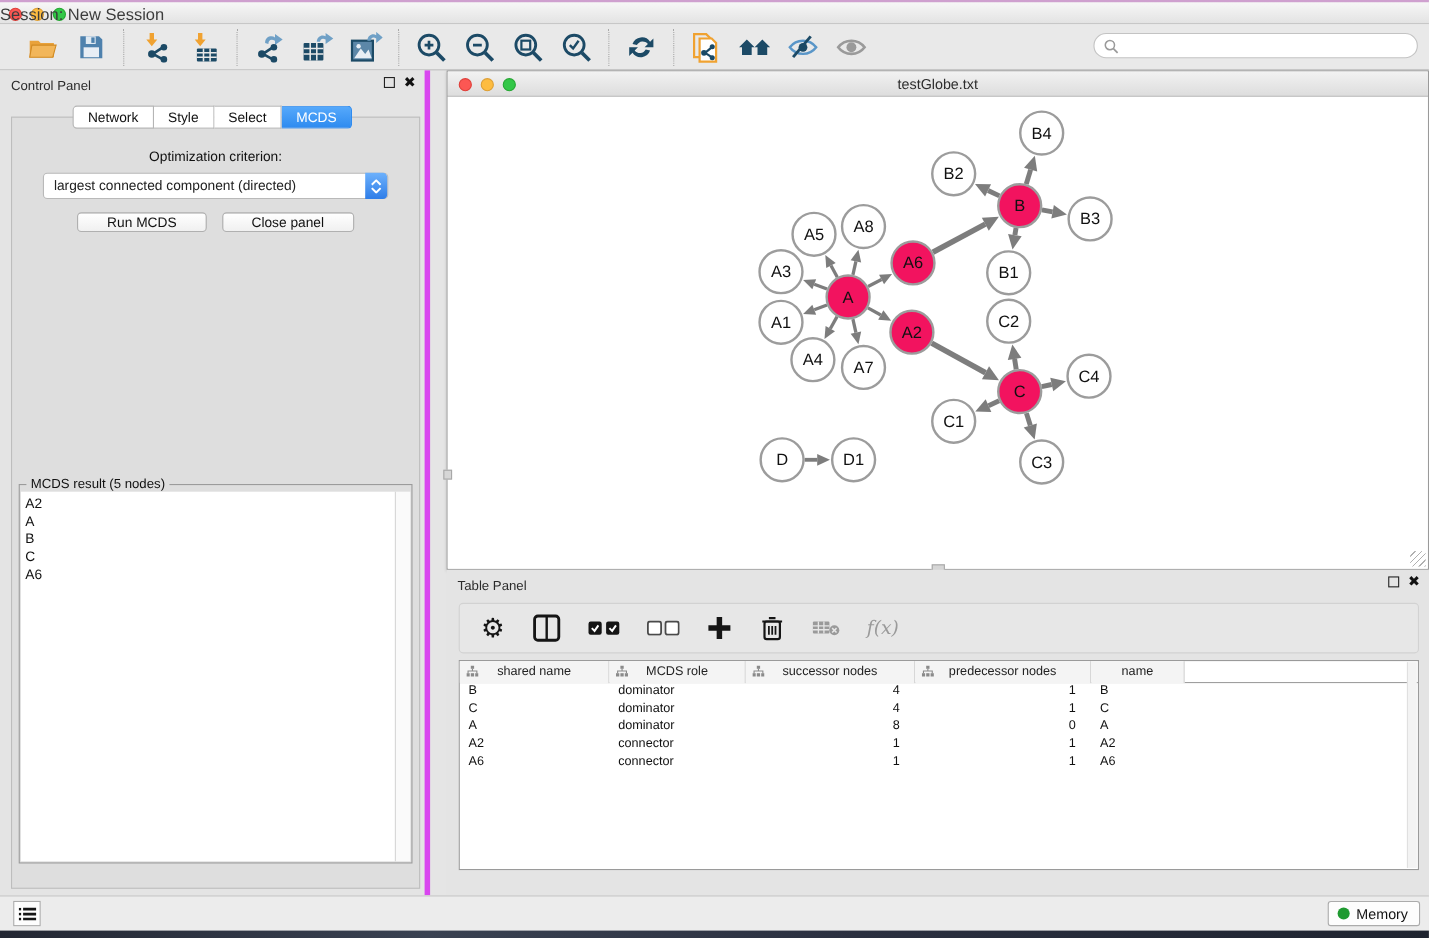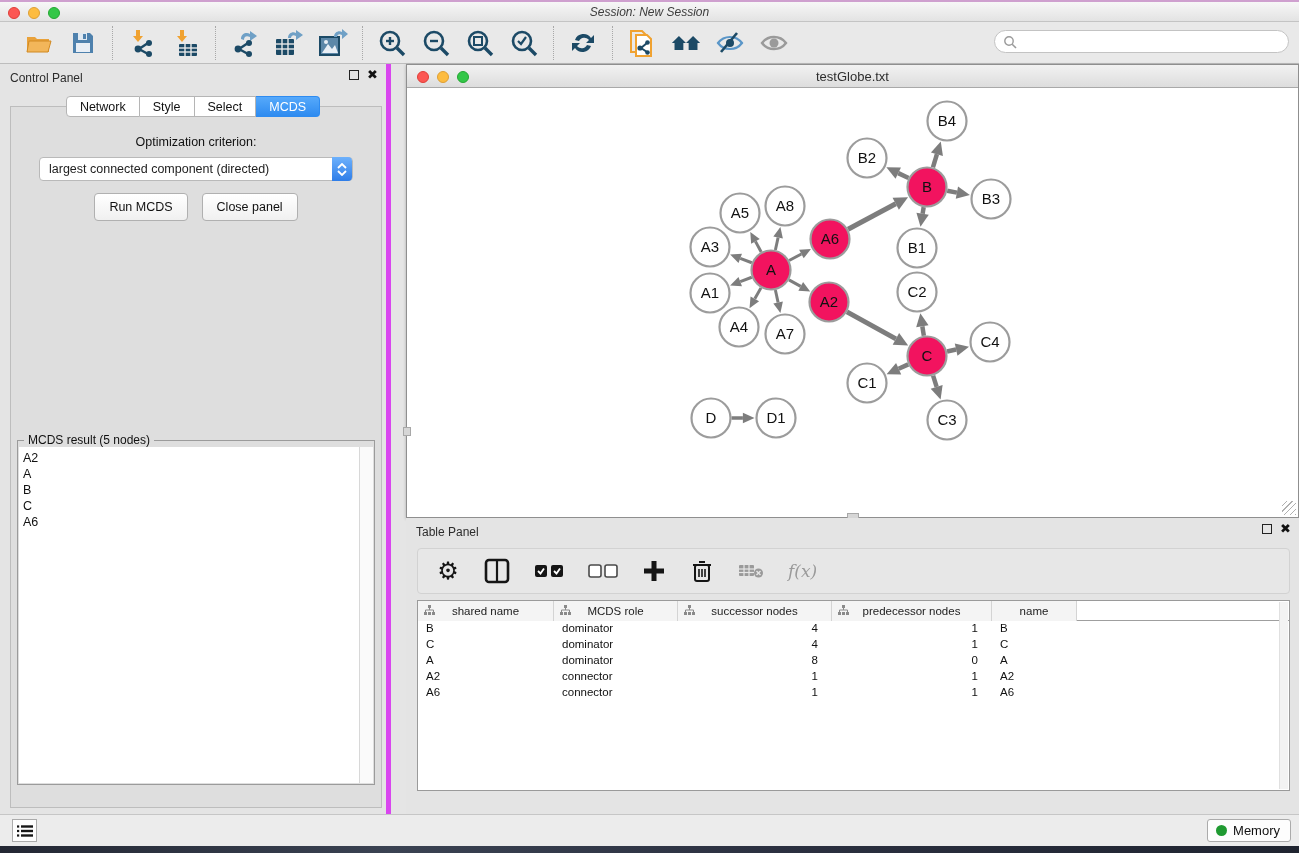--- a/index.html
+++ b/index.html
@@ -9,22 +9,22 @@
     font-family:"Liberation Sans","DejaVu Sans",sans-serif;
     background:#e5e5e5; font-size:12px; color:#222;
   }
   
   .titlebar {
     position:absolute; left:0; top:0; width:1299px; height:22px;
     background:linear-gradient(#f7f7f7,#e3e3e3);
     border-top:2px solid #cfa0cf; border-bottom:1px solid #c4c4c4;
   }
   .titlebar .title {
-    position:absolute; left:0; right:0; top:3px; text-align:center;
-    font-size:12px; color:#3c3c3c;font-style:italic;
+    position:absolute; left:0; right:0; top:3px; 
+    font-size:15px; color:#3c3c3c;
   }
   .lights { position:absolute; left:8px; top:5px; display:flex; gap:8px; }
   .light { width:12px; height:12px; border-radius:50%; }
   .light.red{ background:#fc5753; border:1px solid #df3e38;}
   .light.yellow{ background:#fdbc40; border:1px solid #de9f34;}
   .light.green{ background:#33c748; border:1px solid #24a732;}
 
   .toolbar {
     position:absolute; left:0; top:22px; width:1299px; height:42px;
     background:#e9e9e9; border-bottom:1px solid #bdbdbd;
@@ -71,21 +71,21 @@
     display:flex; align-items:center; padding-left:9px; font-size:12.5px;
   }
   .spinner {
     position:absolute; right:0; top:-1px; width:20px; height:24px;
     background:linear-gradient(#6db1fc,#2e7de8); border-radius:0 4px 4px 0;
     display:flex; flex-direction:column; align-items:center; justify-content:center; gap:1px;
   }
   .spinner svg { display:block; }
   .btn-row { display:flex; justify-content:center; gap:14px; margin-top:12px; }
   .push-btn {
-    height:28px; padding:0 14px; background:linear-gradient(#ffffff,#f0f0f0);
+    height:18px; padding:0 26px; background:linear-gradient(#ffffff,#f0f0f0);
     border:1px solid #b0b0b0; border-radius:4px; font-size:12.5px; color:#111;
     display:flex; align-items:center;
   }
 
   .result-box {
     position:absolute; left:6px; top:333px; width:358px; height:345px;
     border:1px solid #9b9b9b;
   }
   .result-title {
     position:absolute; left:6px; top:-8px; background:#dedede; padding:0 4px;

